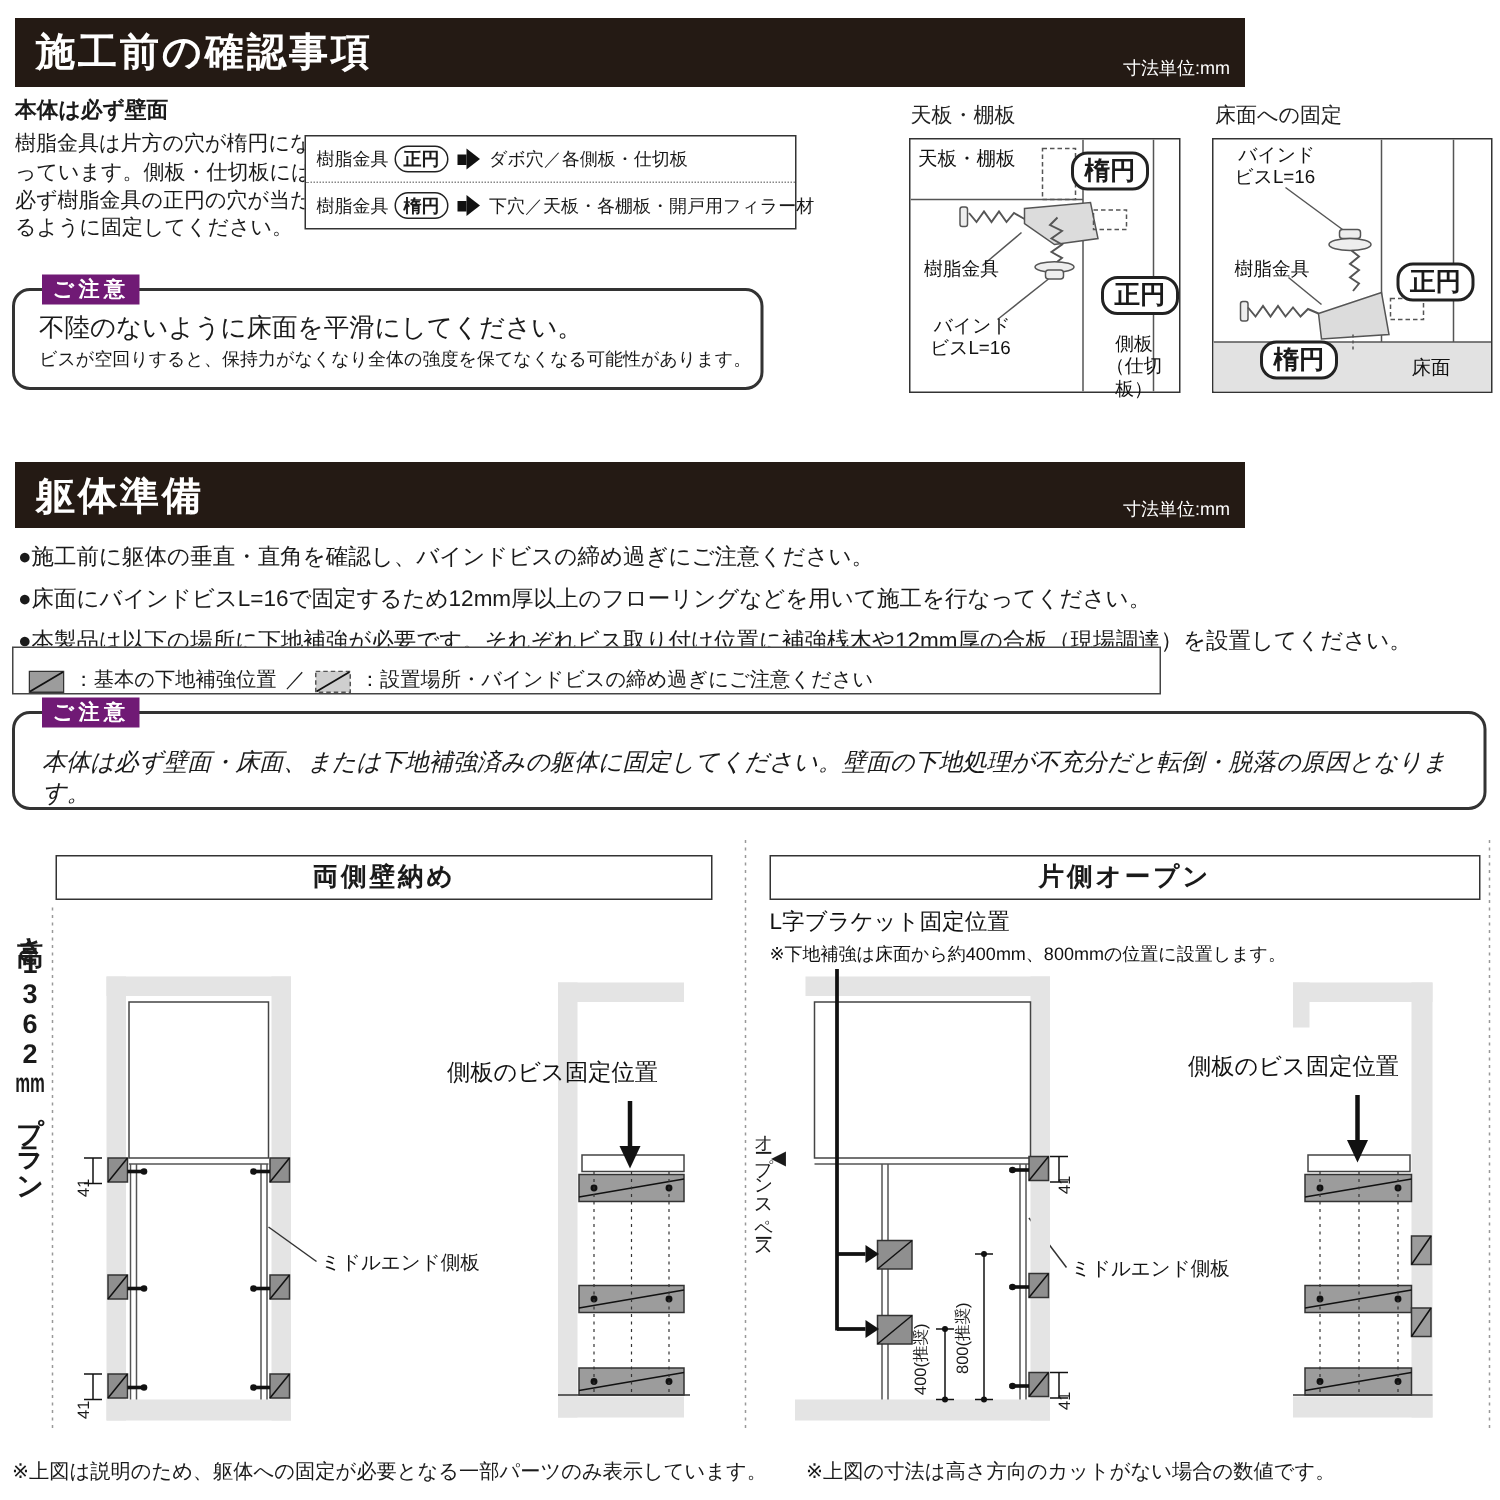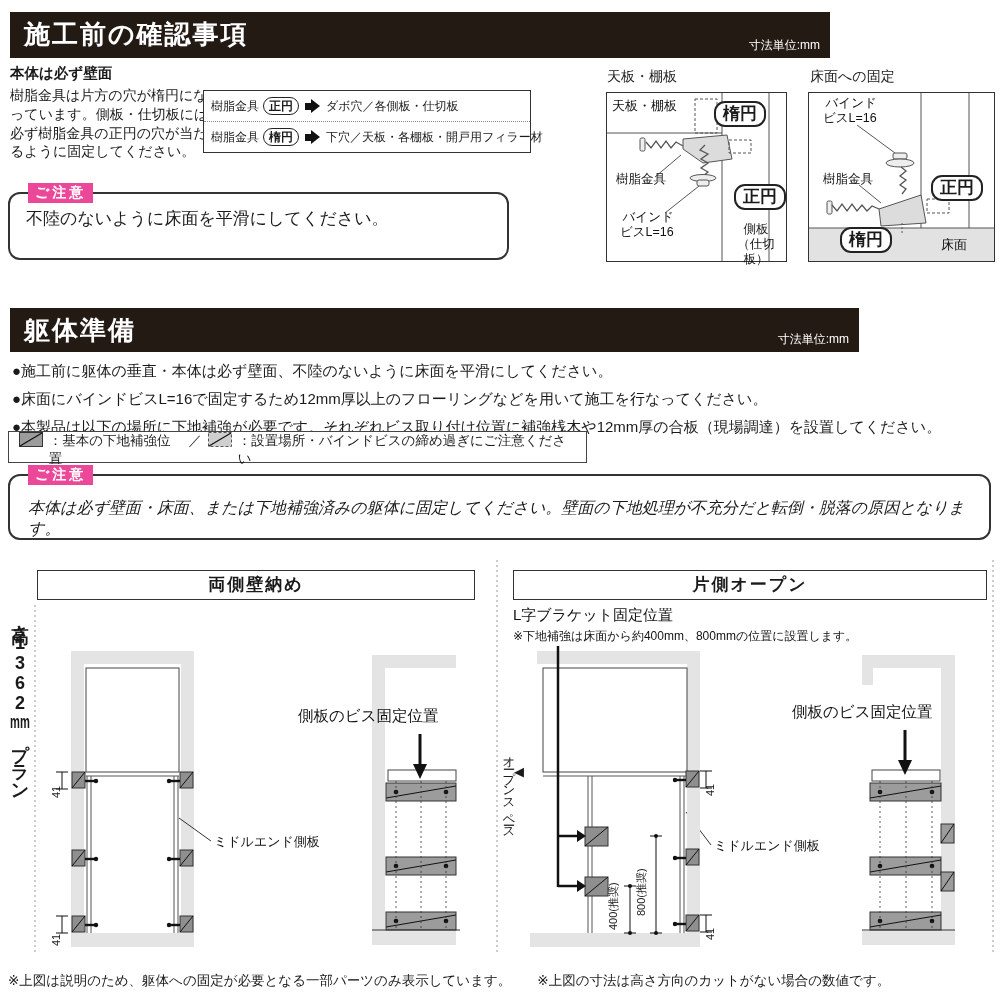--- a/index.html
+++ b/index.html
@@ -15,28 +15,28 @@
   .sub{font-size:14.5px;font-weight:bold;}
   .intro{font-size:14px;line-height:1.34;width:208px;}
   .mapbox{position:absolute;left:203px;top:90px;width:326px;border:1.5px solid #333;background:#fff;}
   .map-row{display:flex;align-items:center;height:30px;padding:0 7px;gap:4px;font-size:12px;white-space:nowrap;}
   .map-row.first{border-bottom:1px dotted #888;}
   .pill{display:inline-block;border:1.5px solid #222;border-radius:10px;padding:0 5px;font-weight:bold;font-size:12px;line-height:16px;}
   .arr{display:inline-flex;align-items:center;margin:0 2px;}
   .arr .shaft{width:6px;height:7px;background:#111;}
   .arr .head{width:0;height:0;border-top:7px solid transparent;border-bottom:7px solid transparent;border-left:9px solid #111;}
   .caution-box{position:absolute;border:2px solid #333;border-radius:12px;background:#fff;}
-  .caution-label{position:absolute;top:-11px;left:18px;background:#ec4899;color:#fff;font-weight:bold;font-size:14px;padding:1px 7px;letter-spacing:3px;}
+  .caution-label{position:absolute;top:-11px;left:18px;background:#701a75;color:#fff;font-weight:bold;font-size:14px;padding:1px 7px;letter-spacing:3px;}
   .frame{position:absolute;border:1.5px solid #333;background:#fff;}
   .dtitle{position:absolute;font-size:14px;color:#222;}
   .lbl{position:absolute;font-size:12.5px;line-height:1.2;color:#111;z-index:2;}
   .pre{white-space:pre-line;text-align:right;}
   .balloon{position:absolute;border:2.5px solid #222;border-radius:11px;background:#fff;font-weight:bold;font-size:17px;padding:0 7px;line-height:22px;z-index:3;}
   .bullet{position:absolute;left:12px;font-size:15px;}
-  .legend{position:absolute;left:8px;top:431px;width:579px;height:32px;border:1.5px solid #444;display:flex;align-items:flex-start;gap:6px;padding:0 10px;font-size:13.5px;box-sizing:border-box;background:#fff;}
+  .legend{position:absolute;left:8px;top:431px;width:766px;height:32px;border:1.5px solid #444;display:flex;align-items:flex-end;gap:6px;padding:0 10px;font-size:13.5px;box-sizing:border-box;background:#fff;}
   .ptitle{position:absolute;border:1.5px solid #333;font-weight:bold;font-size:17px;text-align:center;line-height:28px;height:28px;background:#fff;letter-spacing:2px;}
   .vtext{position:absolute;writing-mode:vertical-rl;text-orientation:upright;}
   .tcy{text-combine-upright:all;}
   .rot{position:absolute;transform:rotate(-90deg);transform-origin:left top;font-size:11px;white-space:nowrap;z-index:2;}
   .foot{position:absolute;top:972px;left:8px;font-size:13.5px;white-space:nowrap;}
   .foot span{margin-right:26px;}
 </style>
 </head>
 <body>
 
@@ -65,20 +65,21 @@
         <span class="shaft"></span>
         <span class="head"></span>
       </span>
     <span>下穴／天板・各棚板・開戸用フィラー材</span>
   </div>
 </div>
 
 <div class="caution-box" style="left:8px;top:192px;width:497px;height:64px;">
   <div class="caution-label">ご注意</div>
   <div class="abs" style="left:16px;top:13px;font-size:17px;">不陸のないように床面を平滑にしてください。</div>
+  <div class="abs" style="left:16px;top:37px;font-size:12px;">ビスが空回りすると、保持力がなくなり全体の強度を保てなくなる可能性があります。</div>
 </div>
 
 <div class="dtitle" style="left:607px;top:68px;">天板・棚板</div>
 <div class="frame" style="left:606px;top:92px;width:179px;height:168px;">
   <svg width="179" height="168" viewBox="0 0 179 168">
     <line x1="115" y1="0" x2="115" y2="168" stroke="#555" stroke-width="1"></line>
     <line x1="162" y1="0" x2="162" y2="168" stroke="#555" stroke-width="1"></line>
     <line x1="0" y1="40" x2="115" y2="40" stroke="#555" stroke-width="1"></line>
     <polygon points="76,46 120,42 125,66 96,70 76,56" fill="#dcdcdc" stroke="#555" stroke-width="1"></polygon>
 
@@ -132,26 +133,26 @@
     <line x1="50" y1="92" x2="72" y2="110" stroke="#555" stroke-width="1"></line>
   </svg>
 </div>
 <div class="lbl pre" style="left:823px;top:96px;">バインド
 ビスL=16</div>
 <div class="lbl" style="left:823px;top:172px;">樹脂金具</div>
 <div class="lbl" style="left:941px;top:237px;font-size:13px;">床面</div>
 <div class="balloon" style="left:931px;top:175px;">正円</div>
 <div class="balloon" style="left:840px;top:227px;">楕円</div>
 
-<div class="hdr" style="top:308px;height:44px;padding-left:29px;">
+<div class="hdr" style="top:308px;height:44px;">
   <div class="hdr-title">躯体準備</div>
   <div class="unit">寸法単位:mm</div>
 </div>
 
-<div class="bullet" style="top:362px;">●施工前に躯体の垂直・本体は必ず壁面、不陸のないように床面を平滑にしてください。</div>
+<div class="bullet" style="top:362px;">●施工前に躯体の垂直・直角を確認し、バインドビスの締め過ぎにご注意ください。</div>
 <div class="bullet" style="top:390px;">●床面にバインドビスL=16で固定するため12mm厚以上のフローリングなどを用いて施工を行なってください。</div>
 <div class="bullet" style="top:418px;">●本製品は以下の場所に下地補強が必要です。それぞれビス取り付け位置に補強桟木や12mm厚の合板（現場調達）を設置してください。</div>
 
 <div class="legend">
   <svg width="24" height="15">
     <rect x="0.5" y="0.5" width="23" height="14" fill="#9c9c9c" stroke="#333"></rect>
     <line x1="1" y1="14" x2="23" y2="1" stroke="#111" stroke-width="1.2"></line>
   </svg>
   <span>：基本の下地補強位置</span>
   <span>／</span>

